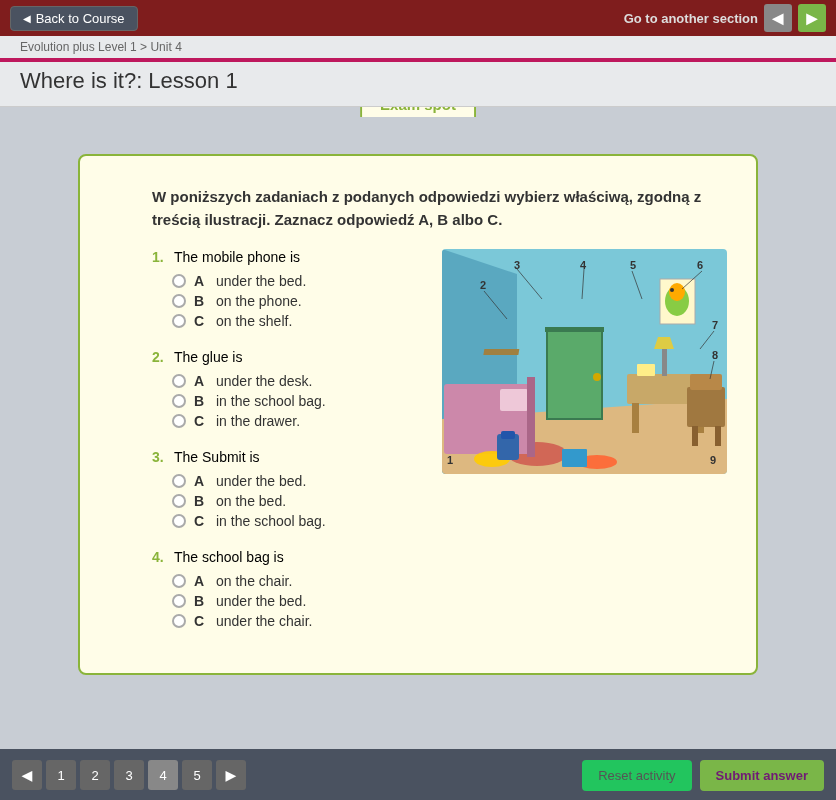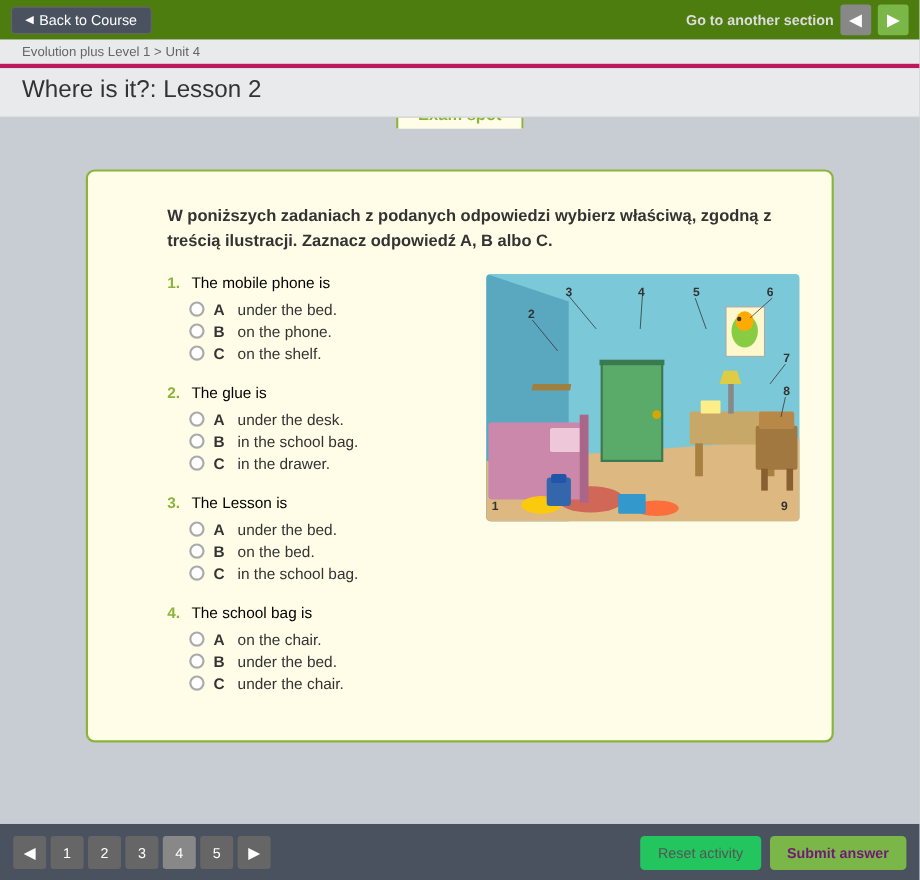--- a/index.html
+++ b/index.html
@@ -1,20 +1,20 @@
 <!DOCTYPE html>
 <html><head>
   <meta charset="utf-8">
   <style>
     * { box-sizing: border-box; margin: 0; padding: 0; }
     body { font-family: Arial, sans-serif; background: #b0b8c1; width: 836px; height: 800px; overflow: hidden; }
 
     
     .top-nav {
-      background: #4d7c0f;
+      background: #7f1d1d;
       display: flex;
       align-items: center;
       justify-content: space-between;
       padding: 0 10px;
       height: 36px;
     }
     .back-btn {
       background: #4a5260;
       color: #fff;
       border: 1px solid #666;
@@ -267,21 +267,21 @@
   </div>
 </div>
 
 <div class="breadcrumb-bar">
   <span>Evolution plus Level 1</span>
   <span>&gt;</span>
   <span>Unit 4</span>
 </div>
 
 <div class="page-title-bar">
-  <span>Where is it?: Lesson 2</span>
+  <span>Where is it?: Lesson 1</span>
 </div>
 
 <div class="content-area">
 
   <div style="position: relative; padding-top: 32px; max-width: 680px; margin: 0 auto;">
 
     <div class="exam-spot-tab">Exam spot</div>
 
     <div class="exam-card">
       <div class="exam-card-inner">
@@ -329,21 +329,21 @@
                 </div>
                 <div class="answer-option">
                   <div class="radio-circle"></div>
                   <span class="option-letter">C</span>
                   <span class="option-text">in the drawer.</span>
                 </div>
               </div>
               <div class="question-item">
                 <div class="question-header">
                   <span class="question-num">3.</span>
-                  <span class="question-text">The Lesson is</span>
+                  <span class="question-text">The Submit is</span>
                 </div>
                 <div class="answer-option">
                   <div class="radio-circle"></div>
                   <span class="option-letter">A</span>
                   <span class="option-text">under the bed.</span>
                 </div>
                 <div class="answer-option">
                   <div class="radio-circle"></div>
                   <span class="option-letter">B</span>
                   <span class="option-text">on the bed.</span>

